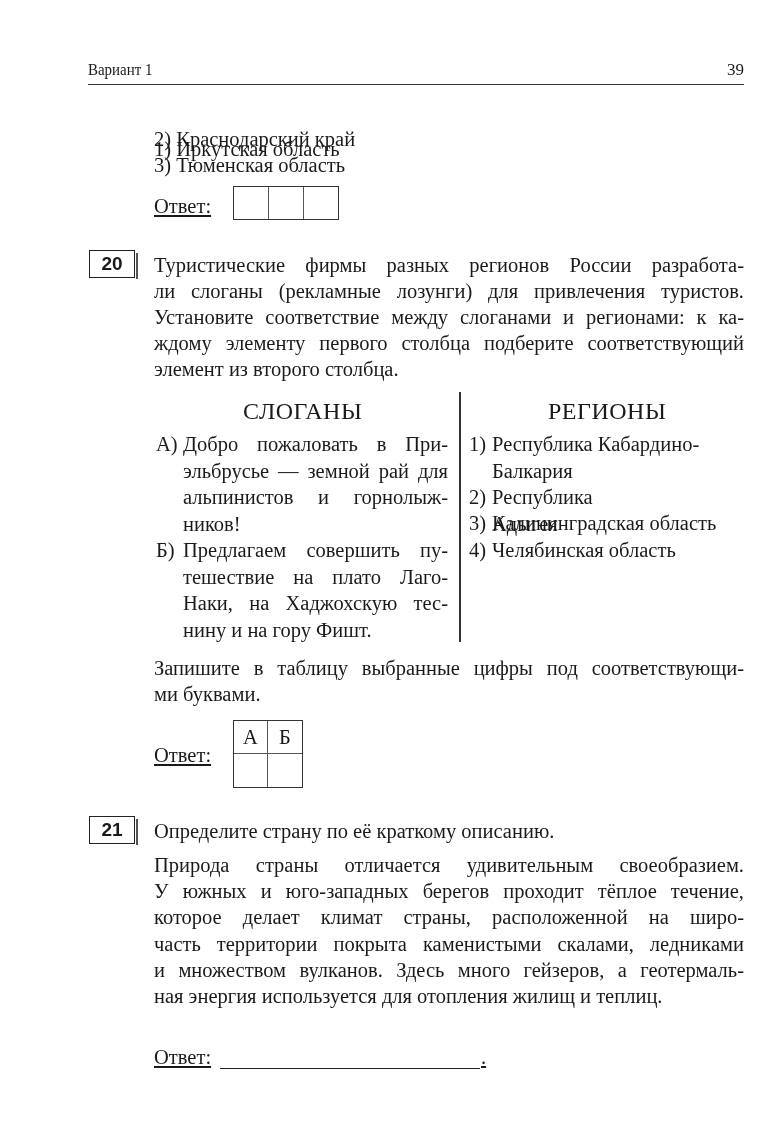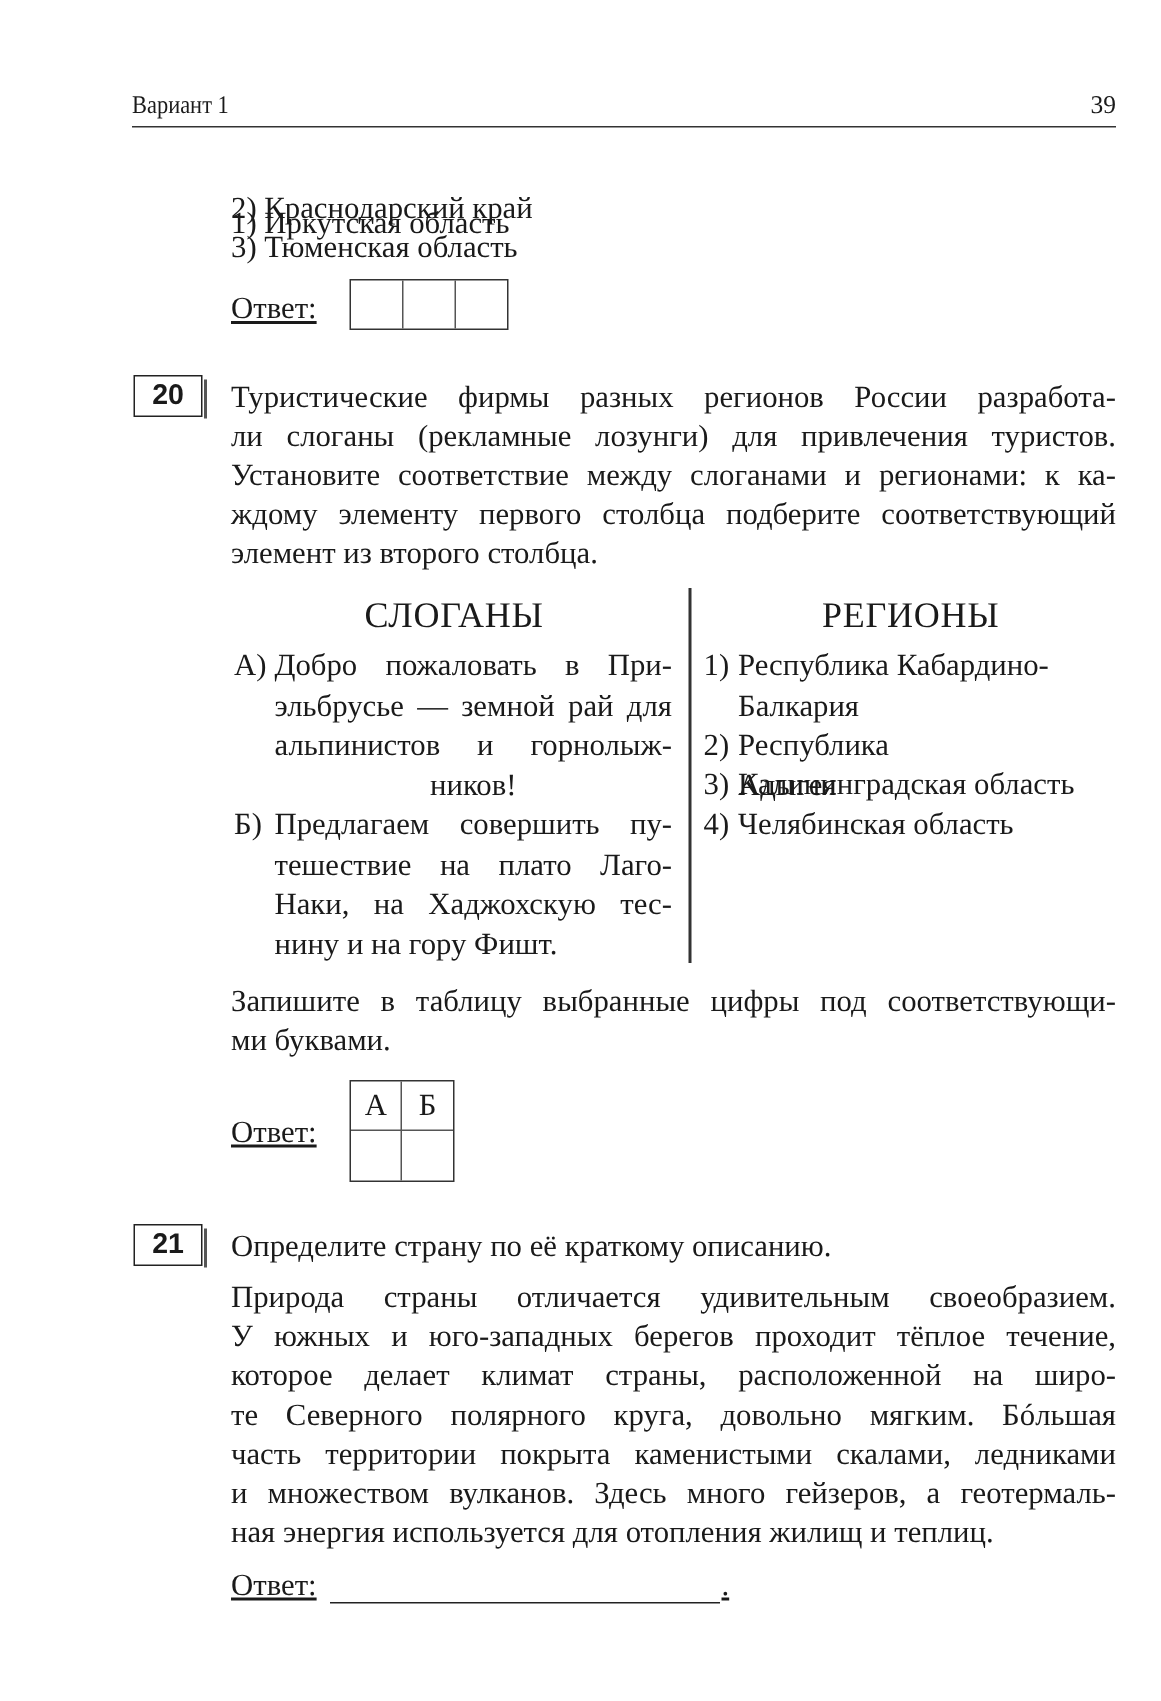--- a/index.html
+++ b/index.html
@@ -69,21 +69,21 @@
 <div class="colhead" style="left:243px; top:398px;">СЛОГАНЫ</div>
 <div class="colhead" style="left:548px; top:398px;">РЕГИОНЫ</div>
 <div class="divider"></div>
 
 <div class="item" style="left:156px; top:431px; width:292px;">
   <span class="mark">А)</span>
   <div class="body" style="left:27px; width:265px;">
     <span class="line-j">Добро пожаловать в При-</span>
     <span class="line-j">эльбрусье — земной рай для</span>
     <span class="line-j">альпинистов и горнолыж-</span>
-    <span style="display:block;text-align:center;">ников!</span>
+    <span style="display:block;">ников!</span>
   </div>
 </div>
 <div class="item" style="left:156px; top:537px; width:292px;">
   <span class="mark">Б)</span>
   <div class="body" style="left:27px; width:265px;">
     <span class="line-j">Предлагаем совершить пу-</span>
     <span class="line-j">тешествие на плато Лаго-</span>
     <span class="line-j">Наки, на Хаджохскую тес-</span>
     <span style="display:block;">нину и на гору Фишт.</span>
   </div>
@@ -121,21 +121,20 @@
   <div class="g"></div>
   <div class="g"></div>
 </div>
 
 <div class="qnum" style="left:89px; top:816px;">21</div>
 <div class="txt" style="left:154px; top:818px;">Определите страну по её краткому описанию.</div>
 <div style="position:absolute; left:154px; top:852px; width:590px; font-size:20.5px; line-height:26.2px;">
   <span class="line-j">Природа страны отличается удивительным своеобразием.</span>
   <span class="line-j">У южных и юго-западных берегов проходит тёплое течение,</span>
   <span class="line-j">которое делает климат страны, расположенной на широ-</span>
-  <span class="line-j">те Северного полярного круга, довольно мягким. Бóльшая</span>
   <span class="line-j">часть территории покрыта каменистыми скалами, ледниками</span>
   <span class="line-j">и множеством вулканов. Здесь много гейзеров, а геотермаль-</span>
   <span style="display:block;">ная энергия используется для отопления жилищ и теплиц.</span>
 </div>
 
 <div class="answer-label" style="left:154px; top:1046px;">Ответ:</div>
 <div class="underline" style="left:220px; top:1048px; width:260px; height:20px; font-size:20px;"></div>
 <div class="answer-label" style="left:481px; top:1046px;">.</div>
 
 </body></html>

